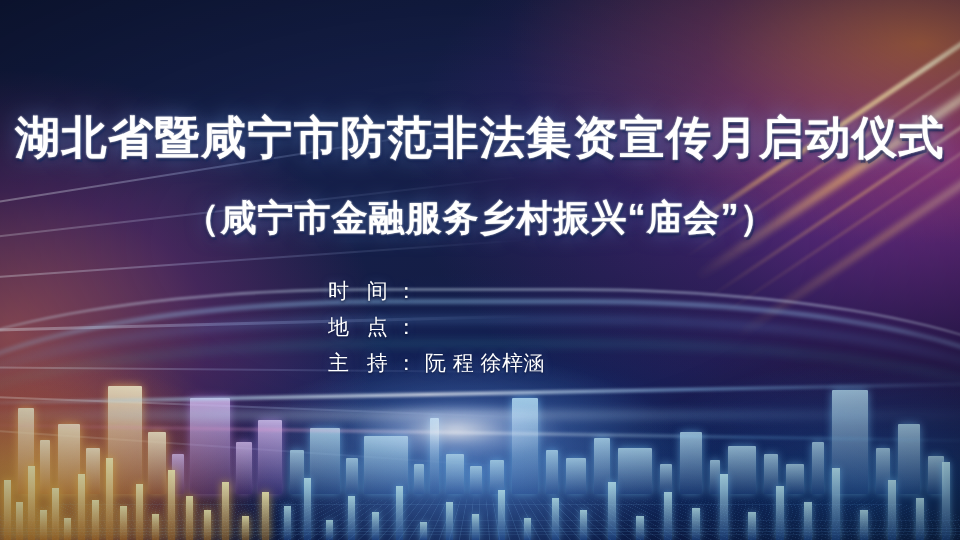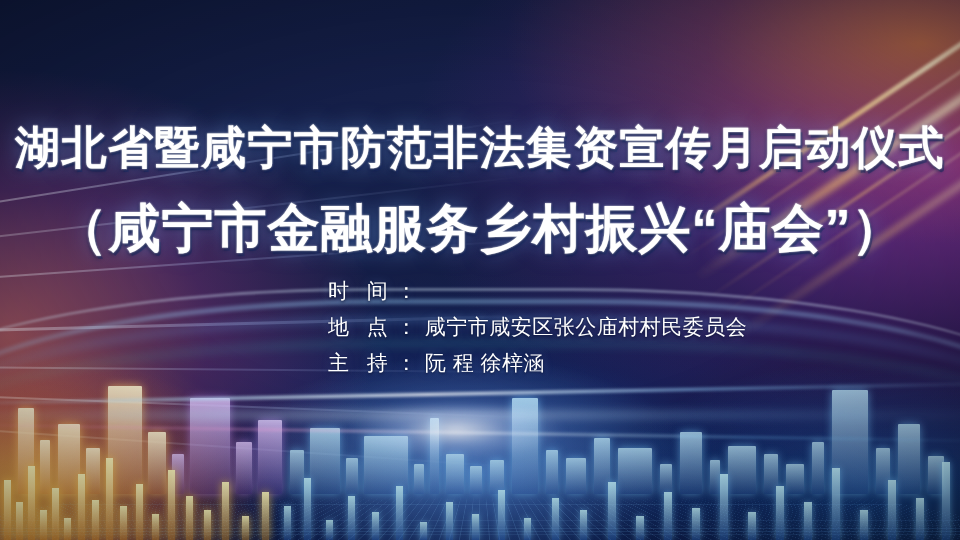--- a/index.html
+++ b/index.html
@@ -140,38 +140,38 @@
 
   .vignette {
     position:absolute; inset:0; pointer-events:none;
     background: radial-gradient(ellipse 85% 75% at 50% 45%, rgba(0,0,0,0) 40%, rgba(0,0,0,.38) 100%);
   }
 
   
   .content { position: absolute; inset: 0; }
 
   .title {
-    position: absolute; top: 118px; left: 0; right: 0;
+    position: absolute; top: 108px; left: 0; right: 0;
     text-align: center;
     font-size: 45px;
     font-weight: 700;
     letter-spacing: 1.5px;
     color: #ffffff;
     white-space: nowrap;
     text-shadow:
       0 0 2px rgba(255,255,255,.9),
       0 2px 4px rgba(10,20,60,.85),
       0 0 22px rgba(120,180,255,.55),
       2px 3px 0 rgba(20,35,90,.55);
   }
 
   .subtitle {
     position: absolute; top: 194px; left: 0; right: 0;
     text-align: center;
-    font-size: 52px;
+    font-size: 36px;
     font-weight: 700;
     letter-spacing: 1px;
     color: #ffffff;
     white-space: nowrap;
     text-shadow:
       0 0 2px rgba(255,255,255,.9),
       0 2px 4px rgba(10,20,60,.85),
       0 0 20px rgba(120,180,255,.5),
       2px 3px 0 rgba(20,35,90,.5);
   }
@@ -328,21 +328,20 @@
     <div class="details">
 
       <div class="detail-row">
         <span class="detail-label">时 间</span>
         <span class="detail-colon">：</span>
       </div>
 
       <div class="detail-row">
         <span class="detail-label">地 点</span>
         <span class="detail-colon">：</span>
-        <span class="detail-value">咸宁市咸安区张公庙村村民委员会</span>
       </div>
 
       <div class="detail-row">
         <span class="detail-label">主 持</span>
         <span class="detail-colon">：</span>
         <span class="detail-value">阮 程  徐梓涵</span>
       </div>
 
     </div>
   </div>

